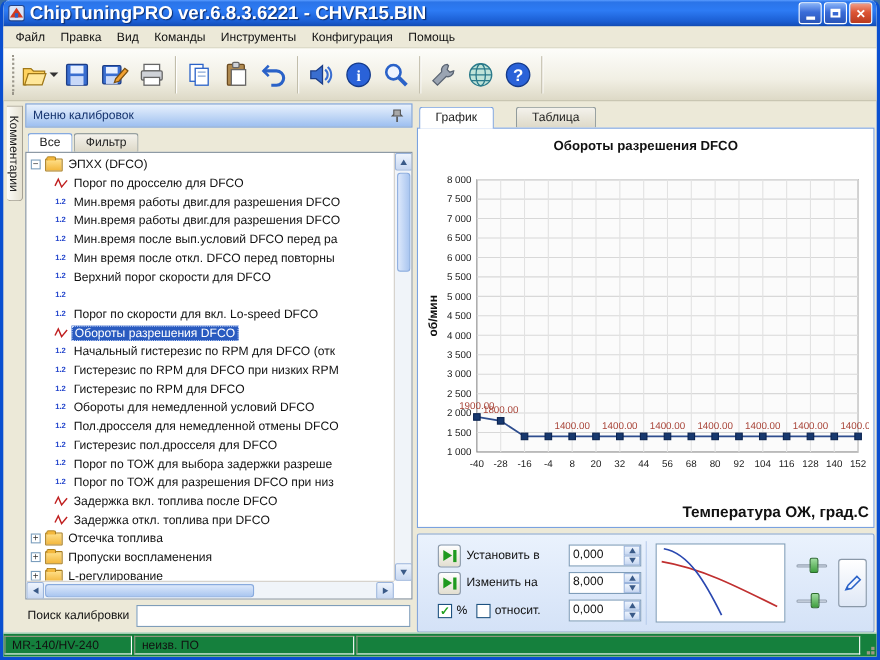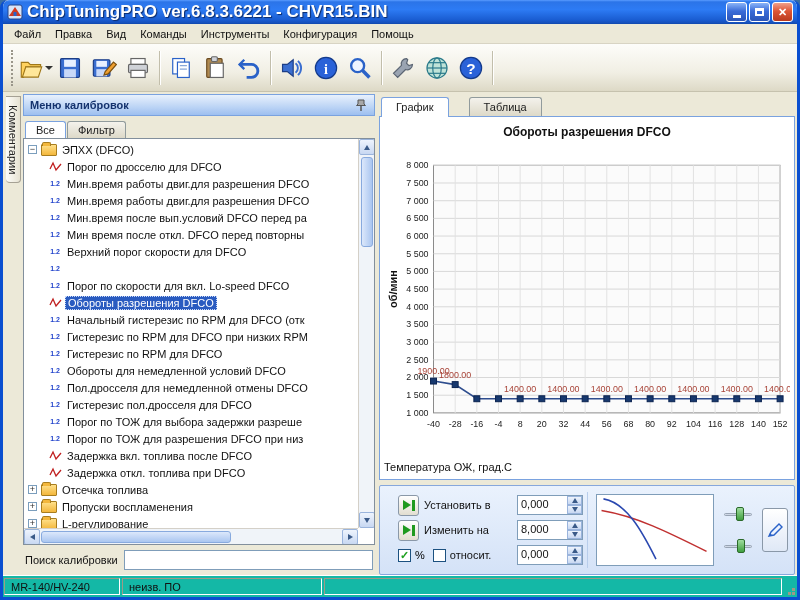--- a/index.html
+++ b/index.html
@@ -41,21 +41,21 @@
   
   .main { flex:1; display:flex; padding:2px 2px 0 0; min-height:0; }
   .side-strip { width:20px; flex:0 0 20px; display:flex; flex-direction:column; align-items:center; padding-top:2px; }
   .vtab { writing-mode:vertical-rl; background:linear-gradient(to right,#fdfdfa,#e6e2d2);
     border:1px solid #a5a194; border-left:none; border-radius:0 0 4px 4px; padding:8px 1px; font-size:11px; color:#222; }
 
   
   .left-panel { width:352px; flex:0 0 352px; display:flex; flex-direction:column; margin-right:4px; min-height:0; }
   .panel-header { height:22px; flex:0 0 22px; display:flex; align-items:center; padding:0 6px;
     background:linear-gradient(to bottom,#e8f1fd,#bcd4f5 60%,#9dbff0); border:1px solid #7aa2df;
-    font-weight:bold; color:#15336e; }
+    font-weight:normal; color:#15336e; }
   .panel-header .spacer { flex:1; }
   .filter-tabs { height:20px; flex:0 0 20px; display:flex; align-items:flex-end; padding-left:2px; margin-top:2px; }
   .ftab { padding:2px 10px 2px; border:1px solid #919b9c; border-bottom:none; border-radius:3px 3px 0 0;
     background:linear-gradient(to bottom,#f4f2ec,#ddd9c8); margin-right:1px; color:#222; }
   .ftab.active { background:#fff; position:relative; top:1px; padding-bottom:3px; border-color:#7aa2df; }
 
   .tree-wrap { flex:1; position:relative; border:1px solid #828f9c; background:#fff; min-height:0; overflow:hidden; }
   .tree-view { position:absolute; inset:0 16px 16px 0; overflow:hidden; padding:2px 0 0 4px; }
   .trow { height:17px; display:flex; align-items:center; white-space:nowrap; }
   .trow .tlabel { padding:0 2px; overflow:hidden; }
@@ -99,21 +99,21 @@
   .right-panel { flex:1; display:flex; flex-direction:column; min-width:0; min-height:0; }
   .main-tabs { height:22px; flex:0 0 22px; display:flex; align-items:flex-end; padding-left:2px;gap:18px; }
   .mtab { padding:3px 14px; border:1px solid #919b9c; border-bottom:none; border-radius:3px 3px 0 0;
     background:linear-gradient(to bottom,#f4f2ec,#ddd9c8); margin-right:2px; color:#222; }
   .mtab.active { background:#fff; border-color:#7aa2df; position:relative; top:1px; padding-bottom:4px; }
   .chart-box { flex:1; border:1px solid #7aa2df; background:#fff; display:flex; flex-direction:column;
     padding:4px 4px 2px; min-height:0; }
   .chart-title { text-align:center; font-weight:bold; font-size:12px; color:#111; padding:4px 0 2px; }
   .chart-svg-wrap { flex:1; min-height:0; }
   .chart-svg-wrap svg { width:100%; height:100%; display:block; }
-  .chart-xlabel { text-align:left; font-weight:normal; font-size:11px; color:#111; padding:2px 0 4px; }
+  .chart-xlabel { text-align:right; font-weight:bold; font-size:14px; color:#111; padding:2px 0 4px; }
 
   
   .controls { height:90px; flex:0 0 90px; margin-top:5px; border:1px solid #86a7dc; border-radius:2px;
     background:linear-gradient(to bottom,#eaf2fd,#d4e2f7); display:flex; align-items:center; padding:6px; }
   .ctrl-left { width:190px; flex:0 0 190px; display:flex; flex-direction:column; justify-content:space-between;
     height:100%; padding:2px 4px 2px 0; border-right:1px solid #b8cdeb;margin-left:12px; }
   .ctrl-row { display:flex; align-items:center; height:22px; }
   .act-btn { width:21px; height:21px; border:1px solid #8a98a8; border-radius:3px; margin-right:5px;
     background:linear-gradient(to bottom,#fff,#e2ded0); display:flex; align-items:center; justify-content:center; }
   .garrow { width:0; height:0; border-top:5px solid transparent; border-bottom:5px solid transparent;
@@ -132,21 +132,21 @@
   .slider-col { flex:1; display:flex; flex-direction:column; justify-content:center; gap:18px; padding:0 10px; }
   .slider { position:relative; height:14px; }
   .slider .track { position:absolute; left:0; right:0; top:6px; height:3px; background:#cfd8e6;
     border:1px solid #98a4b4; border-radius:2px; }
   .slider .thumb { position:absolute; top:0; width:8px; height:14px; border:1px solid #2a6a2a; border-radius:2px;
     background:linear-gradient(to bottom,#9fdc9f,#3f9f3f); }
   .edit-btn { width:26px; height:44px; border:1px solid #8a98a8; border-radius:3px;
     background:linear-gradient(to bottom,#fff,#dfe8f6); display:flex; align-items:center; justify-content:center; }
 
   
-  .statusbar { height:22px; flex:0 0 22px; display:flex; background:#14b8a6; border-top:1px solid #fff; align-items:stretch; }
+  .statusbar { height:22px; flex:0 0 22px; display:flex; background:#15803d; border-top:1px solid #fff; align-items:stretch; }
   .sb-sec { border:1px solid; border-color:#9d9a87 #fff #fff #9d9a87; margin:2px 1px; padding:1px 6px;
     display:flex; align-items:center; color:#111; }
   .sb-sec.s1 { width:116px; flex:0 0 116px; }
   .sb-sec.s2 { width:200px; flex:0 0 200px; }
   .sb-sec.s3 { flex:1; }
   .grip { width:14px; display:flex; align-items:flex-end; justify-content:flex-end; padding:2px; }
   .grip i { display:block; width:3px; height:3px; background:#9d9a87; box-shadow:-4px 0 0 #9d9a87,0 -4px 0 #9d9a87; }
 </style>
 </head>
 <body>

